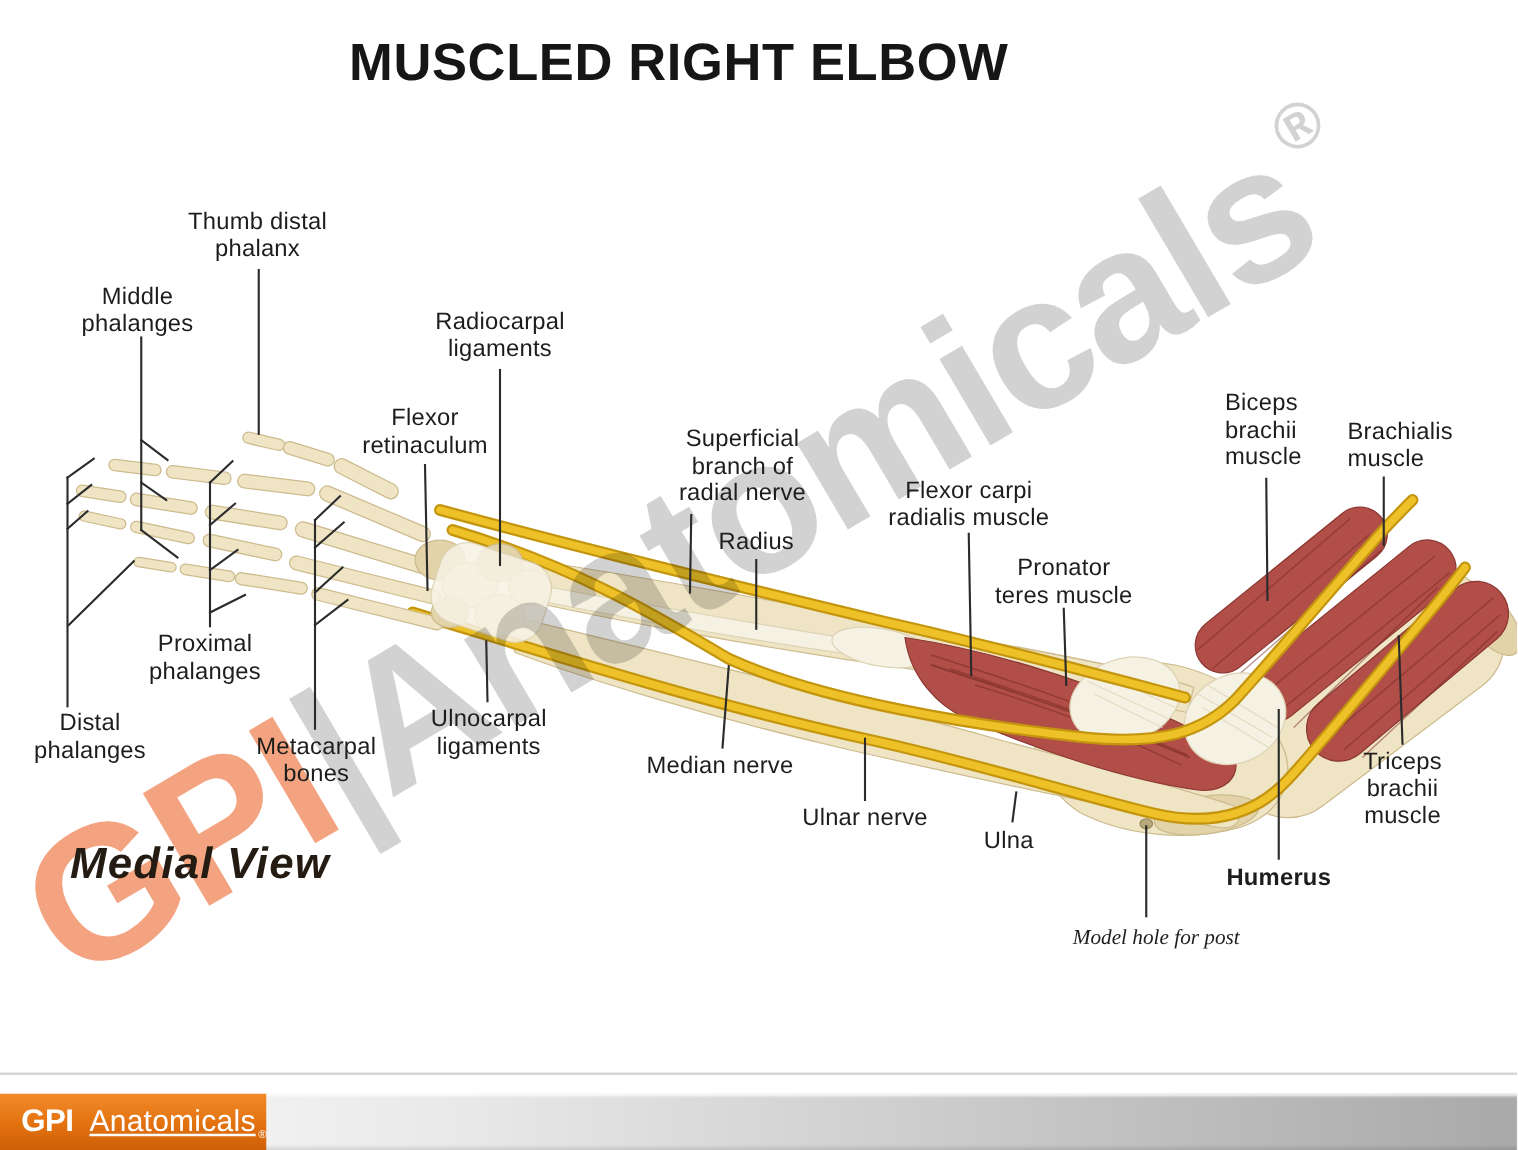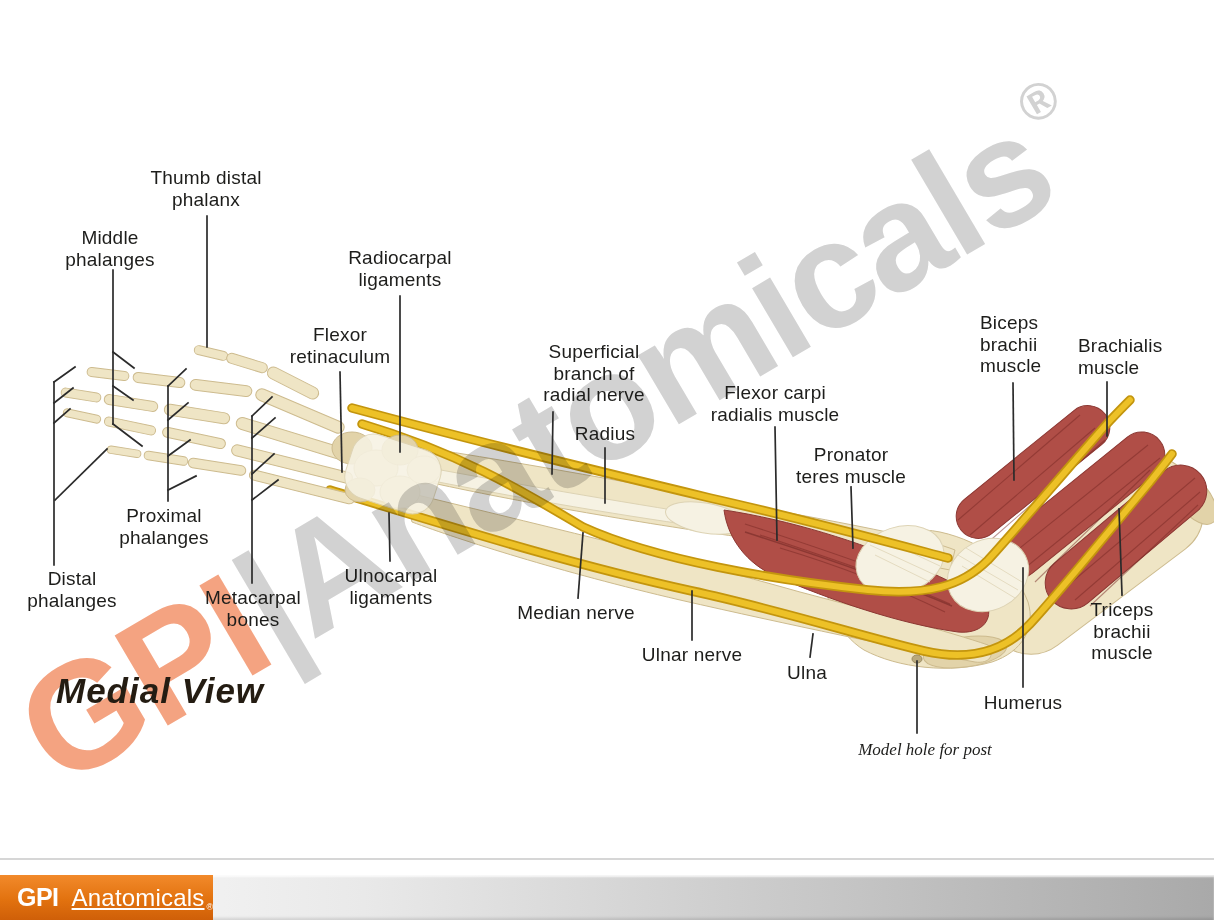--- a/index.html
+++ b/index.html
@@ -58,20 +58,21 @@
   .footer-right{position:absolute;right:38px;top:0;bottom:0;display:flex;flex-direction:column;
                 justify-content:center;align-items:flex-end;color:#fff;text-align:right;}
   .footer-url{font-size:18px;font-weight:700;letter-spacing:0.3px;}
   .footer-copy{font-size:14px;color:#f2f2f2;white-space:pre;}
 </style>
 </head>
 <body>
 
 <div class="page">
 
+  <h1 class="title">MUSCLED RIGHT ELBOW</h1>
 
   <svg id="model-svg" viewBox="0 0 1214 920" aria-hidden="true">
 
     <g>
       <rect class="f-bone" x="965" y="502.5" width="250" height="105" rx="45" transform="rotate(-37 1090 555)"></rect>
       <ellipse class="f-bone2" cx="1194" cy="498" rx="16" ry="31" transform="rotate(-38 1194 498)"></ellipse>
       <rect class="f-muscle" x="1028.5" y="511" width="195" height="52" rx="26" transform="rotate(-40 1126 537)"></rect>
       <rect class="f-muscle" x="977.5" y="482" width="205" height="46" rx="23" transform="rotate(-39 1080 505)"></rect>
       <rect class="f-muscle" x="940.5" y="450" width="185" height="44" rx="22" transform="rotate(-39 1033 472)"></rect>
       <path class="s-fiber" d="M958,520 L1080,415"></path>
@@ -263,21 +264,21 @@
       </div>
       <div class="label" style="left: 692px; top: 644px;">
         <div>Ulnar nerve</div>
       </div>
       <div class="label" style="left: 807px; top: 662px;">
         <div>Ulna</div>
       </div>
       <div class="label italic-small" style="left: 925px; top: 739px;">
         <div>Model hole for post</div>
       </div>
-      <div class="label" style="left: 1023px; top: 692px;">
+      <div class="label" style="left: 1023px; top: 692px; font-weight: bold;">
         <div>Humerus</div>
       </div>
       <div class="label" style="left: 1122px; top: 599px;">
         <div>Triceps</div>
         <div>brachii</div>
         <div>muscle</div>
       </div>
     </div>
 
   <div class="view-label">Medial View</div>

